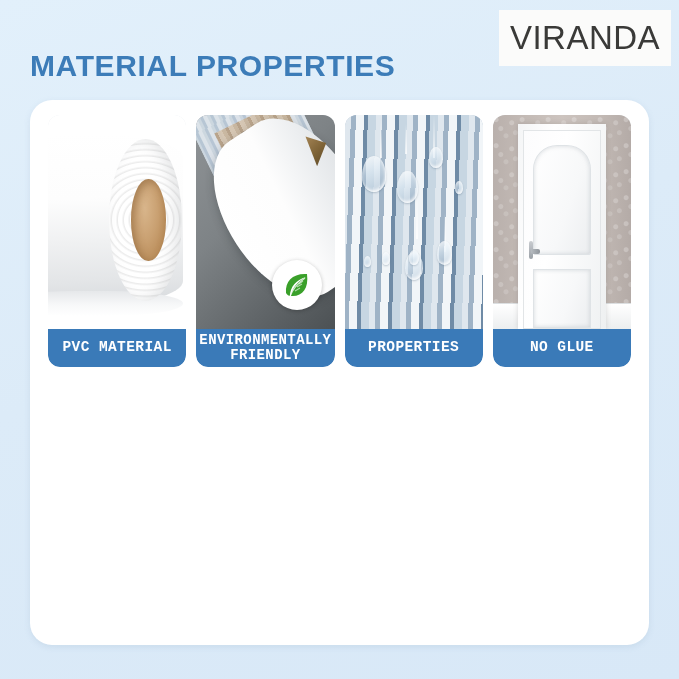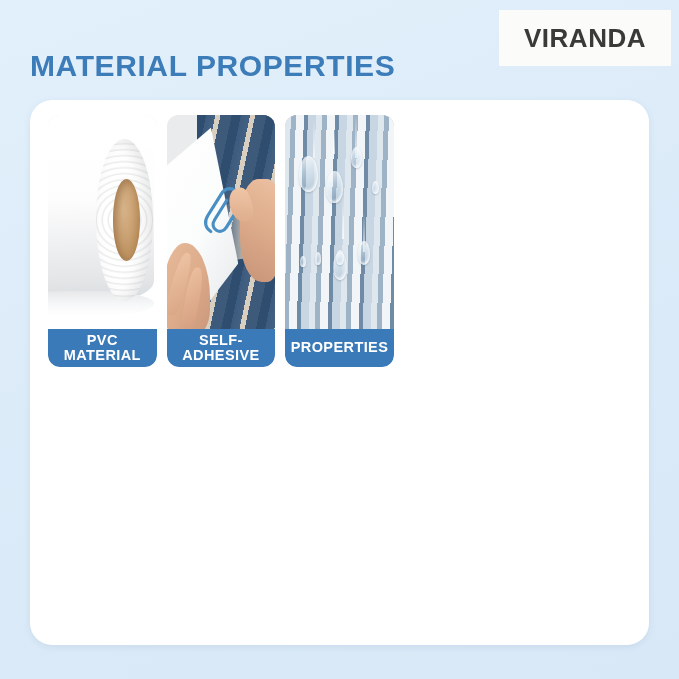--- a/index.html
+++ b/index.html
@@ -41,22 +41,22 @@
     top: 10px;
     width: 172px;
     height: 56px;
     background: #fbfbfa;
     display: flex;
     align-items: center;
     justify-content: center;
   }
 
   #brand-logo-text {
-    font-size: 26px;
-    font-weight: bold;
+    font-size: 33px;
+    font-weight: normal;
     letter-spacing: 0.5px;
     color: #3a3a38;
     text-align: right;
   }
 
   
   #panel {
     position: absolute;
     left: 30px;
     top: 100px;
@@ -67,24 +67,25 @@
     box-shadow: 0 2px 6px rgba(120,150,180,0.16);
   }
 
   #card-grid {
     position: absolute;
     left: 18px;
     top: 15px;
     width: 583px;
     height: 515px;
     display: grid;
-    grid-template-columns: repeat(5, 1fr);
+    grid-template-columns: repeat(4, 1fr);
     grid-template-rows: repeat(2, 1fr);
     column-gap: 10px;
     row-gap: 11px;
+    font-family: Liberation Mono, monospace;
   }
 
   .card {
     position: relative;
     border-radius: 12px;
     overflow: hidden;
     background: #e9eef2;
   }
 
   .card-media {
@@ -517,38 +518,40 @@
     <div class="card">
       <div class="card-media media-pvc">
         <div class="pvc-roll-body"></div>
         <div class="pvc-sheet-edge"></div>
         <div class="pvc-roll-face"></div>
         <div class="pvc-core"></div>
       </div>
       <div class="card-label">PVC MATERIAL</div>
     </div>
 
-
     <div class="card">
-      <div class="card-media media-adh">
-        <div class="adh-marble">
-          <div class="adh-marble-vein"></div>
+      <div class="card-media media-eco">
+        <div class="eco-print">
+          <div class="eco-print-wood"></div>
+          <div class="eco-plank-dark"></div>
+          <div class="eco-plank-dark2"></div>
         </div>
-        <div class="adh-peel"></div>
-        <svg class="adh-clip" viewBox="0 0 38 58">
-          <path d="M19 52 C12 52 8 47 8 40 L8 15 C8 8 12 4 19 4 C26 4 30 8 30 15 L30 40 C30 45 27 48 23 48 C19 48 16 45 16 40 L16 17" stroke="#4a8fc4" stroke-width="3.2" fill="none" stroke-linecap="round"></path>
-        </svg>
-        <div class="adh-hand-right"></div>
-        <div class="adh-hand-right-f"></div>
-        <div class="adh-hand-left"></div>
-        <div class="adh-hand-left-f1"></div>
-        <div class="adh-hand-left-f2"></div>
+        <div class="eco-roll"></div>
+        <div class="eco-roll-tip"></div>
+        <div class="eco-badge">
+          <svg width="34" height="34" viewBox="0 0 34 34">
+            <path d="M27 6 C13 5 5 13 6 25 C7 27 9 28 10 28 C10 19 16 12 26 9 C18 13 12 20 11 28 C22 29 29 21 27 6 Z" fill="#3aa02a"></path>
+            <path d="M10 28 C13 21 18 15 25 10" stroke="#ffffff" stroke-width="1.3" fill="none" opacity="0.75"></path>
+            <path d="M15 23 L20 20 M17 19 L22 16 M19 16 L23 13" stroke="#ffffff" stroke-width="1.1" fill="none" opacity="0.6"></path>
+          </svg>
+        </div>
       </div>
-      <div class="card-label">SELF-ADHESIVE</div>
+      <div class="card-label two-line">ENVIRONMENTALLY FRIENDLY</div>
     </div>
+
 
     <div class="card">
       <div class="card-media media-water">
         <div class="wd-tail" style="left:26%; top:2%;  height:18%;"></div>
         <div class="wd-tail" style="left:44%; top:4%;  height:14%;"></div>
         <div class="wd-tail" style="left:64%; top:0%;  height:20%;"></div>
         <div class="wd-tail" style="left:52%; top:36%; height:22%;"></div>
         <div class="wd-tail" style="left:72%; top:46%; height:18%;"></div>
         <div class="wd" style="left:13%; top:19%; width:17%; height:17%;"></div>
         <div class="wd" style="left:38%; top:26%; width:15%; height:15%;"></div>
@@ -557,15 +560,31 @@
         <div class="wd" style="left:67%; top:59%; width:11%; height:11%;"></div>
         <div class="wd" style="left:14%; top:66%; width:5%;  height:5%;"></div>
         <div class="wd" style="left:27%; top:64%; width:6%;  height:6%;"></div>
         <div class="wd" style="left:47%; top:63%; width:7%;  height:7%;"></div>
         <div class="wd" style="left:80%; top:31%; width:6%;  height:6%;"></div>
       </div>
       <div class="card-label">PROPERTIES</div>
     </div>
 
 
+    <div class="card">
+      <div class="card-media media-door">
+        <div class="door-wall-tex"></div>
+        <div class="door-baseboard-l"></div>
+        <div class="door-baseboard-r"></div>
+        <div class="door-frame">
+          <div class="door-slab">
+            <div class="door-panel-top"></div>
+            <div class="door-panel-bot"></div>
+            <div class="door-handle"></div>
+            <div class="door-handle-bar"></div>
+          </div>
+        </div>
+      </div>
+      <div class="card-label">NO GLUE</div>
+    </div>
 
   </div>
 </div>
 
 </body></html>

